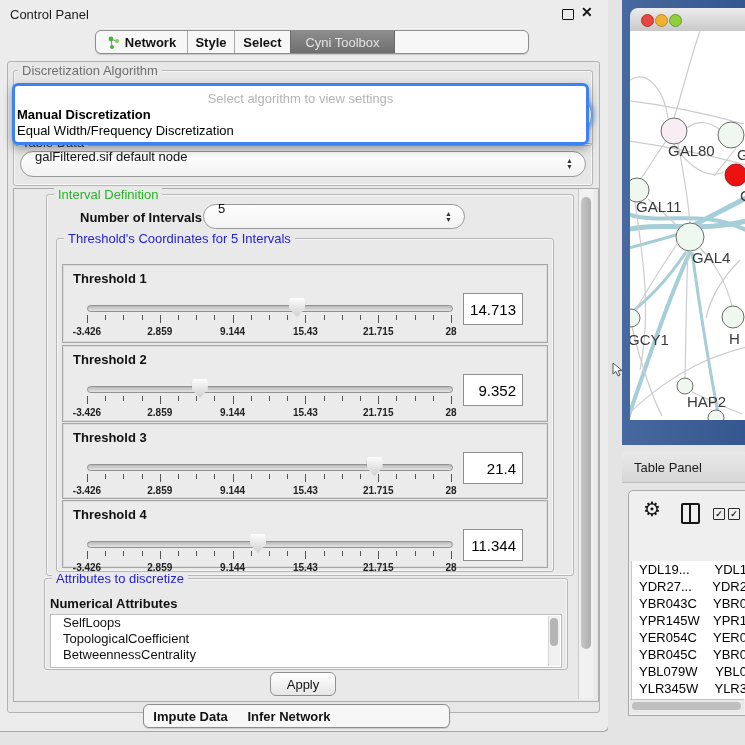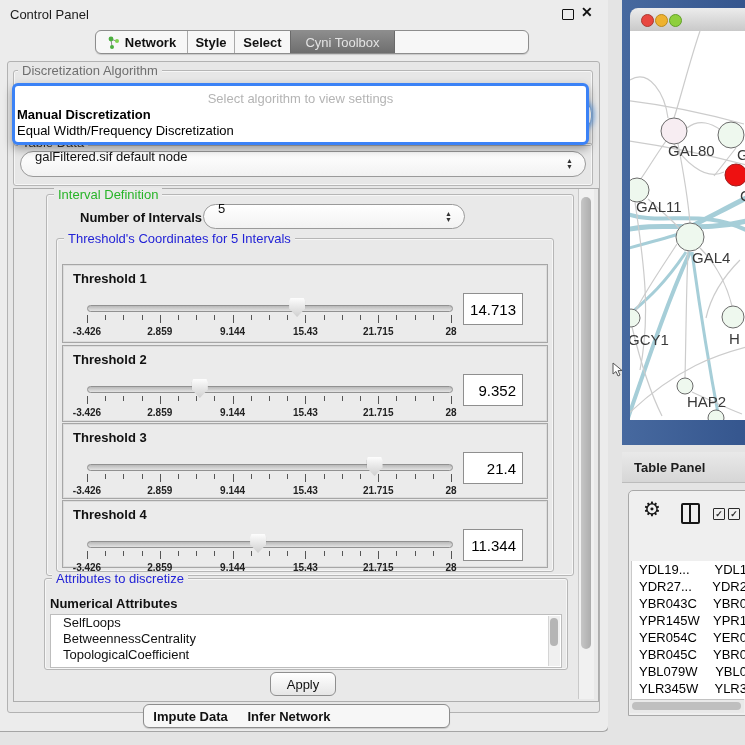--- a/index.html
+++ b/index.html
@@ -101,21 +101,21 @@
   
   #gap-col{left:608px;top:0;width:14px;height:745px;background:#e4e4e4;}
   #net-frame{left:622px;top:0;width:123px;height:445px;background:linear-gradient(90deg,#47699f,#35568e);}
   #net-titlebar{left:630px;top:8px;width:115px;height:23px;background:linear-gradient(#ececec,#c9c9c9);
     border-bottom:1px solid #9b9b9b;border-top-left-radius:8px;}
   .light{position:absolute;top:6px;width:11px;height:11px;border-radius:50%;}
   #net-canvas{left:630px;top:31px;width:115px;height:389px;background:#fff;}
 
   #table-panel-bar{left:622px;top:452px;width:123px;height:30px;background:linear-gradient(#e9e9e9,#d6d6d6);
     border-bottom:1px solid #bcbcbc;}
-  #table-panel-title{left:634px;top:460px;font-size:13px;color:#1c1c1c;font-weight:bold;}
+  #table-panel-title{left:634px;top:460px;font-size:13px;color:#1c1c1c;}
   #table-panel{left:628px;top:490px;width:117px;height:224px;background:#efefef;
     border:1px solid #a8a8a8;border-top-left-radius:5px;}
   .tp-gear{position:absolute;left:14px;top:8px;font-size:20px;color:#161616;line-height:20px;}
   .tp-split{position:absolute;left:52px;top:12px;width:15px;height:17px;border:2px solid #161616;border-radius:2px;}
   .tp-split::after{content:"";position:absolute;left:6px;top:0;width:2px;height:100%;background:#161616;}
   .tp-check{position:absolute;top:17px;width:10px;height:10px;border:1.5px solid #2a2a2a;border-radius:1px;
     font-size:9px;line-height:10px;text-align:center;color:#2a2a2a;font-weight:bold;}
   #tp-header{position:absolute;left:2px;top:47px;width:115px;height:23px;display:flex;}
   .tp-hcell{background:#b9dcea;border:1px solid #8aa9b5;border-right:none;font-size:13px;color:#111;
     display:flex;align-items:center;justify-content:center;box-sizing:border-box;}
@@ -360,22 +360,22 @@
           <div class="thr-value">11.344</div>
         </div>
       </div>
 
     <div class="abs groupbox" id="attr-group" style="background:#e9e9e9"></div>
     <div class="abs group-title" id="attr-title" style="background:#e9e9e9">Attributes to discretize</div>
     <div class="abs bold-label" id="attr-list-title">Numerical Attributes</div>
     <div class="abs" id="attr-list">
       <div id="attr-items">
           <div class="attr-item">SelfLoops</div>
+          <div class="attr-item">TopologicalCoefficient</div>
           <div class="attr-item">BetweennessCentrality</div>
-          <div class="attr-item">TopologicalCoefficient</div>
         </div>
       <div id="attr-scroll">
         <div id="attr-thumb"></div>
       </div>
     </div>
 
     <div class="abs" id="apply-btn">Apply</div>
 
     <div class="abs tabstrip" id="bottom-tabs">
       <div class="tabseg" style="width:93px">

